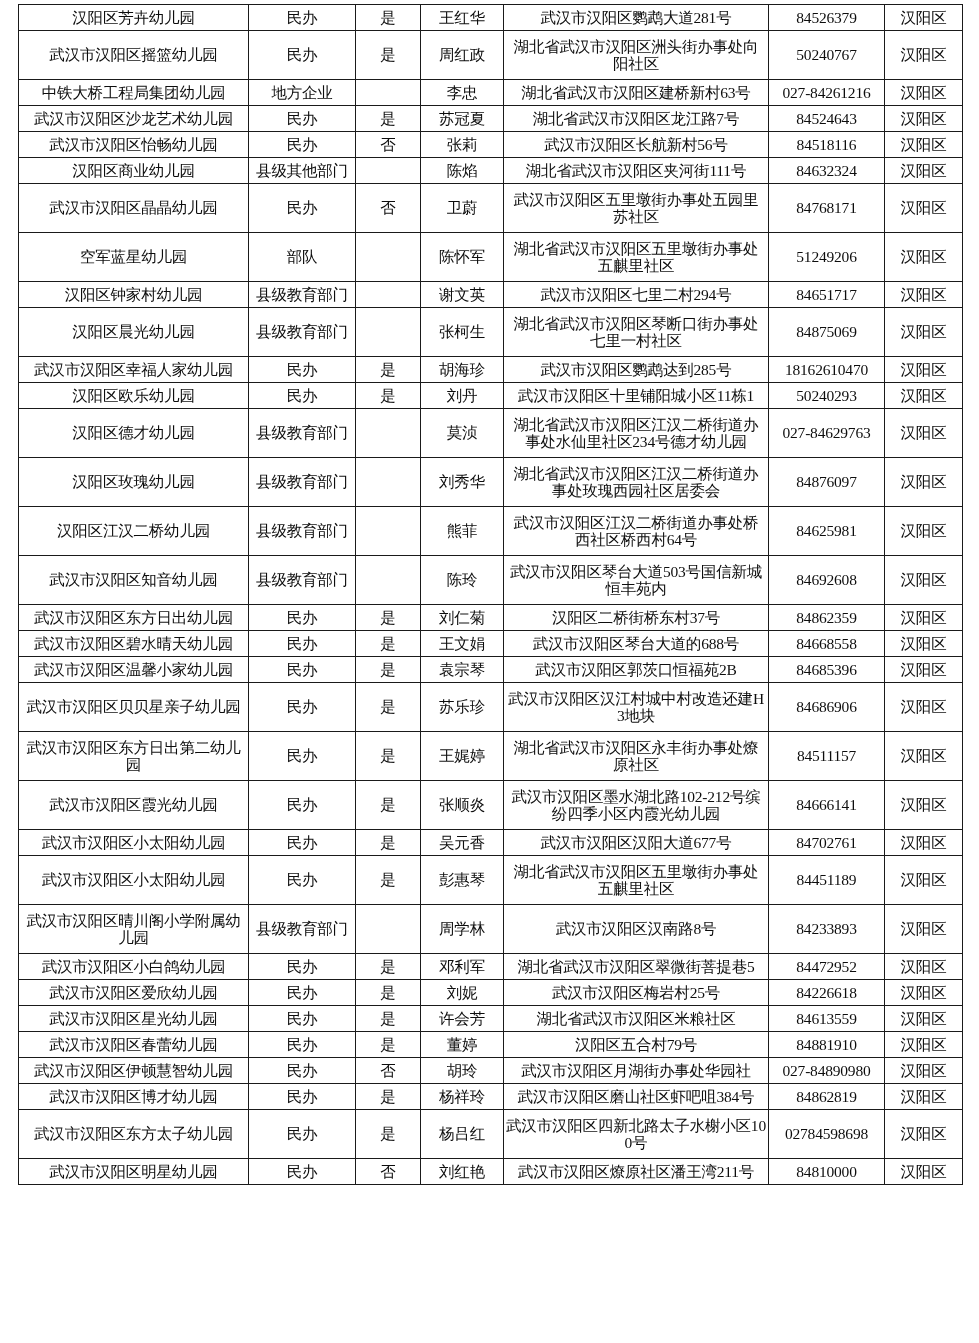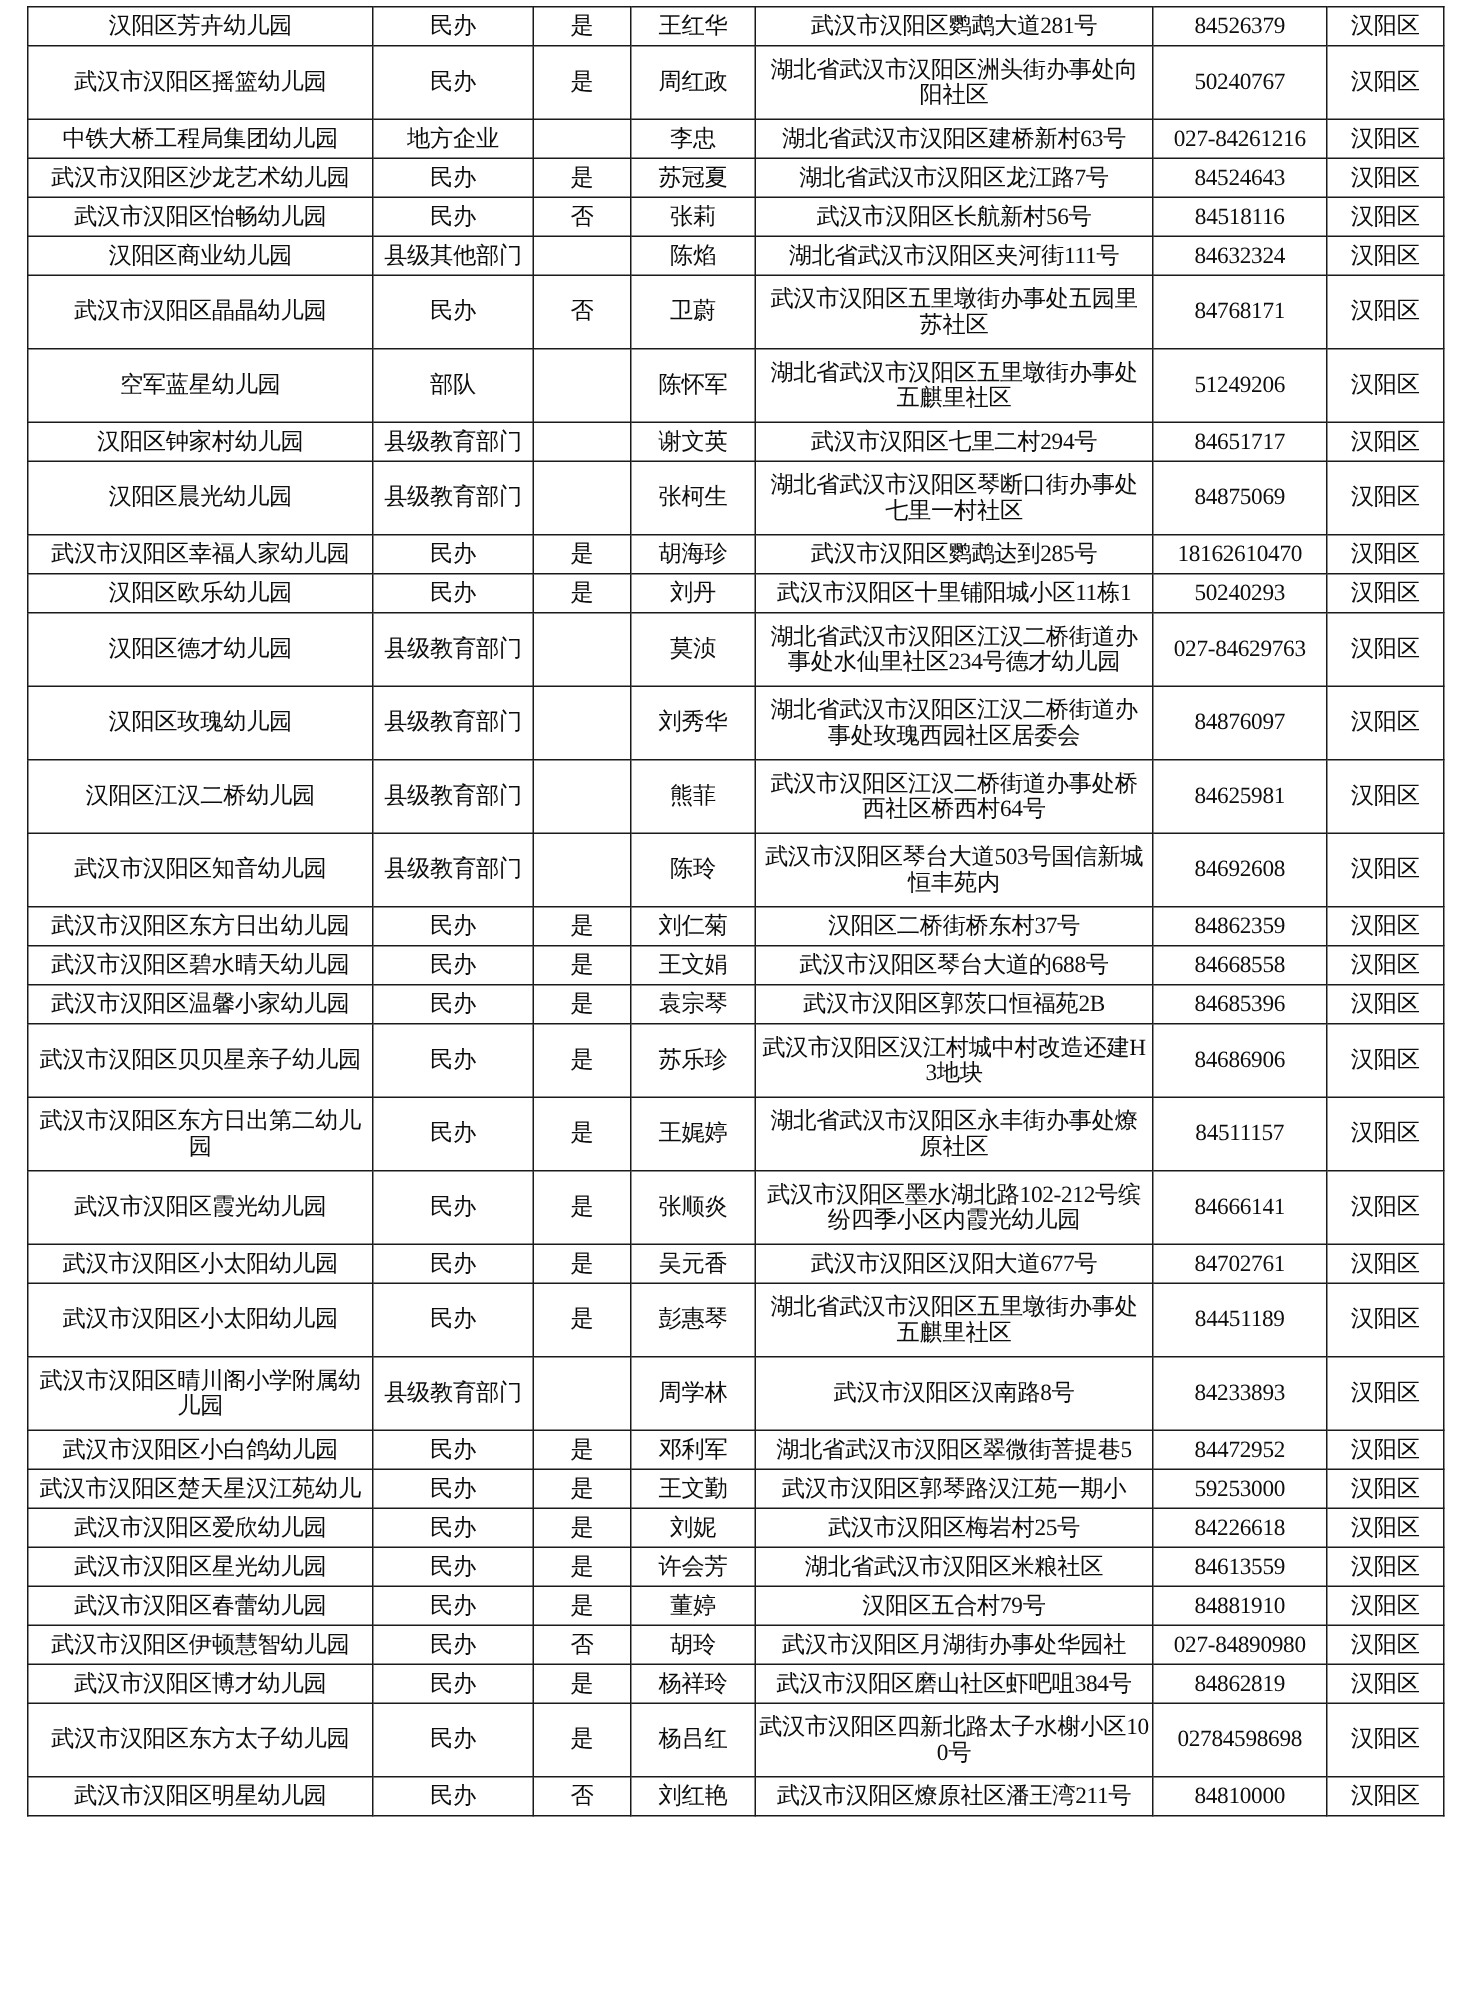--- a/index.html
+++ b/index.html
@@ -303,29 +303,20 @@
         <tr class="row-short">
           <td class="cell-name">武汉市汉阳区小白鸽幼儿园</td>
           <td class="cell-type">民办</td>
           <td class="cell-cert">是</td>
           <td class="cell-head">邓利军</td>
           <td class="cell-addr">湖北省武汉市汉阳区翠微街菩提巷5</td>
           <td class="cell-phone">84472952</td>
           <td class="cell-dist">汉阳区</td>
         </tr>
         <tr class="row-short">
-          <td class="cell-name">武汉市汉阳区楚天星汉江苑幼儿</td>
-          <td class="cell-type">民办</td>
-          <td class="cell-cert">是</td>
-          <td class="cell-head">王文勤</td>
-          <td class="cell-addr">武汉市汉阳区郭琴路汉江苑一期小</td>
-          <td class="cell-phone">59253000</td>
-          <td class="cell-dist">汉阳区</td>
-        </tr>
-        <tr class="row-short">
           <td class="cell-name">武汉市汉阳区爱欣幼儿园</td>
           <td class="cell-type">民办</td>
           <td class="cell-cert">是</td>
           <td class="cell-head">刘妮</td>
           <td class="cell-addr">武汉市汉阳区梅岩村25号</td>
           <td class="cell-phone">84226618</td>
           <td class="cell-dist">汉阳区</td>
         </tr>
         <tr class="row-short">
           <td class="cell-name">武汉市汉阳区星光幼儿园</td>

